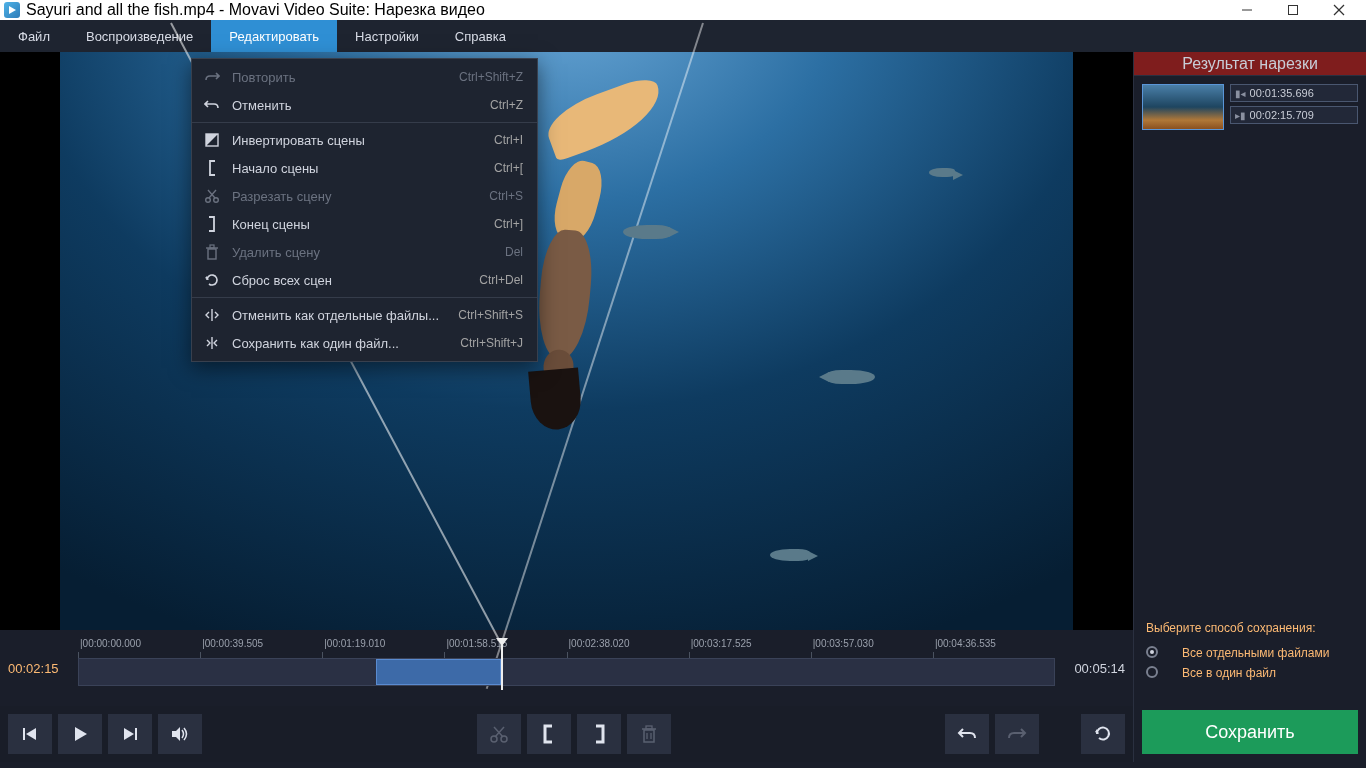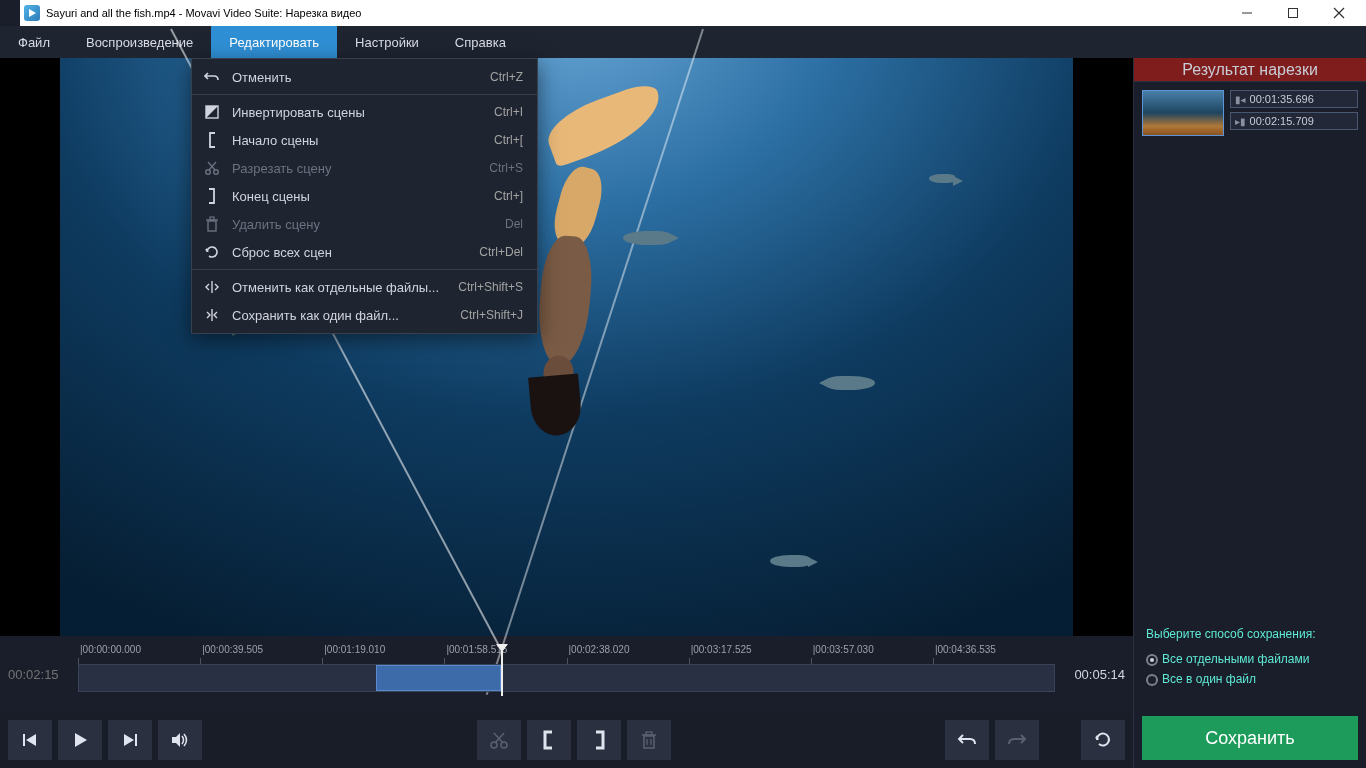--- a/index.html
+++ b/index.html
@@ -1,19 +1,19 @@
 <!DOCTYPE html>
 <html><head>
 <meta charset="utf-8">
 <style>
 * { margin: 0; padding: 0; box-sizing: border-box; font-family: "Segoe UI", Tahoma, sans-serif; }
 body { width: 1366px; height: 768px; background: #1a1e2a; color: #c8ccd6; overflow: hidden; user-select: none; }
 
 
-.titlebar { height: 26px; background: #fff; display: flex; align-items: center; padding: 0 4px; color: #000; font-size: 11px; margin-left: 20px; }
+.titlebar { height: 20px; background: #fff; display: flex; align-items: center; padding: 0 4px; color: #000; font-size: 16px; }
 .titlebar .app-icon { width: 16px; height: 16px; background: linear-gradient(135deg,#4fb3e8,#2e7cb8); border-radius: 3px; margin-right: 6px; display:flex; align-items:center; justify-content:center;}
 .titlebar .title-text { flex: 1; }
 .titlebar .win-controls { display: flex; gap: 0; }
 .titlebar .win-btn { width: 46px; height: 26px; display: flex; align-items: center; justify-content: center; font-size: 14px; color:#333; }
 
 
 .menubar { height: 32px; background: #1e2430; display: flex; align-items: stretch; font-size: 13px; }
 .menubar .menu-item { padding: 0 18px; display: flex; align-items: center; cursor: pointer; color: #d8dce6; text-align: center;}
 .menubar .menu-item.active { background: #2f8fd4; color: #fff; }
 
@@ -53,43 +53,43 @@
 
 .right-col .panel-title { height: 24px; background:#7f1d1d; font-size:16px; display:flex; align-items:center; justify-content:center; border-bottom:1px solid #2a3040;}
 .result-item { padding: 8px; display: flex; gap: 6px;}
 .thumb { width: 82px; height: 46px; border:1px solid #5a96d8; background: linear-gradient(180deg,#4a7fa8 0%, #1e4560 50%, #b07838 80%, #8a5020 100%); }
 .times { flex:1; display:flex; flex-direction:column; gap:4px; font-size:11px;}
 .time-chip { border:1px solid #4a5770; padding:2px 4px; display:flex; align-items:center; gap:4px; background:#222838;}
 .time-chip .arr { font-size:10px; color:#8a90a0;}
 
 
 .timeline-wrap { height: 76px; display:flex; align-items:center; padding:0 8px;}
-.time-label { width:70px; font-size:13px; color:#737373;}
+.time-label { width:70px; font-size:13px; color:#fdba74;}
 .timeline { flex:1; position:relative; height:56px;}
 .ruler { position:absolute; top:0; left:0; right:0; height:16px; display:flex;}
 .ruler .tick { position:relative; flex:1; font-size:10px; color:#9aa0ac;}
 .ruler .tick::before{content:'';position:absolute;left:0;top:12px;width:1px;height:6px;background:#4a5260;}
 .ruler .tick span{position:absolute; left:2px; top:-2px;}
 .track { position:absolute; top:18px; left:0; right:0; height:28px; background:#2a3044; border:1px solid #3a4258;}
 .clip { position:absolute; top:0; bottom:0; background:#3d6aa8; border:1px solid #5a8bd0;}
 .playhead { position:absolute; top:0; bottom:6px; width:2px; background:#eee;}
 .playhead::before{content:'';position:absolute;left:-5px;top:-2px;border-left:6px solid transparent;border-right:6px solid transparent;border-top:8px solid #eee;}
 .time-end { width:70px; text-align:right; font-size:13px; color:#d0d4de;}
 
 
 .bottombar { height: 56px; background:#14182230; display:flex; align-items:center; padding:0 8px; gap:6px;}
 .btn { width:44px; height:40px; background:#2a3040; display:flex; align-items:center; justify-content:center; color:#e0e4ee; font-size:18px; cursor:pointer;}
 .btn.disabled { color:#5a6070;}
 .spacer { flex:1;}
 .btn-wide{ width:auto; padding:0 32px; background:#1c9b5a; color:#fff; font-size:18px; height:44px;margin-top:11px;}
 
 
-.save-opts { padding:10px 12px; font-size:12px; color:#5eead4;}
+.save-opts { padding:10px 12px; font-size:12px; color:#fdba74;}
 .save-opts .heading { margin-bottom:8px;}
-.radio-row { display:flex; align-items:flex-end; gap:4px; padding:3px 0; cursor:pointer;}
+.radio-row { display:flex; align-items:flex-start; gap:24px; padding:3px 0; cursor:pointer;}
 .radio { width:12px; height:12px; border-radius:50%; border:2px solid #7a8090; position:relative;}
 .radio.checked::after{content:'';position:absolute;inset:2px;background:#d0d4de;border-radius:50%;}
 .right-bottom-bar{ padding:6px 8px 8px; }
 
 svg { display:block; }
 </style>
 </head>
 <body>
 
 <div class="titlebar">
@@ -121,20 +121,29 @@
 
 <div class="menubar" id="menubar">
     <div class="menu-item">Файл</div>
     <div class="menu-item">Воспроизведение</div>
     <div class="menu-item active">Редактировать</div>
     <div class="menu-item">Настройки</div>
     <div class="menu-item">Справка</div>
   </div>
 
 <div class="dropdown" id="dropdown">
+    <div class="row disabled">
+      <span class="icon">
+        <svg width="16" height="14">
+          <path d="M12 3 L15 6 L12 9 M15 6 L6 6 Q2 6 2 10" fill="none" stroke="currentColor" stroke-width="1.6"></path>
+        </svg>
+      </span>
+      <span class="label">Повторить</span>
+      <span class="shortcut">Ctrl+Shift+Z</span>
+    </div>
     <div class="row">
       <span class="icon">
         <svg width="16" height="14">
           <path d="M4 3 L1 6 L4 9 M1 6 L10 6 Q14 6 14 10" fill="none" stroke="currentColor" stroke-width="1.6"></path>
         </svg>
       </span>
       <span class="label">Отменить</span>
       <span class="shortcut">Ctrl+Z</span>
     </div>
     <div class="sep"></div>

